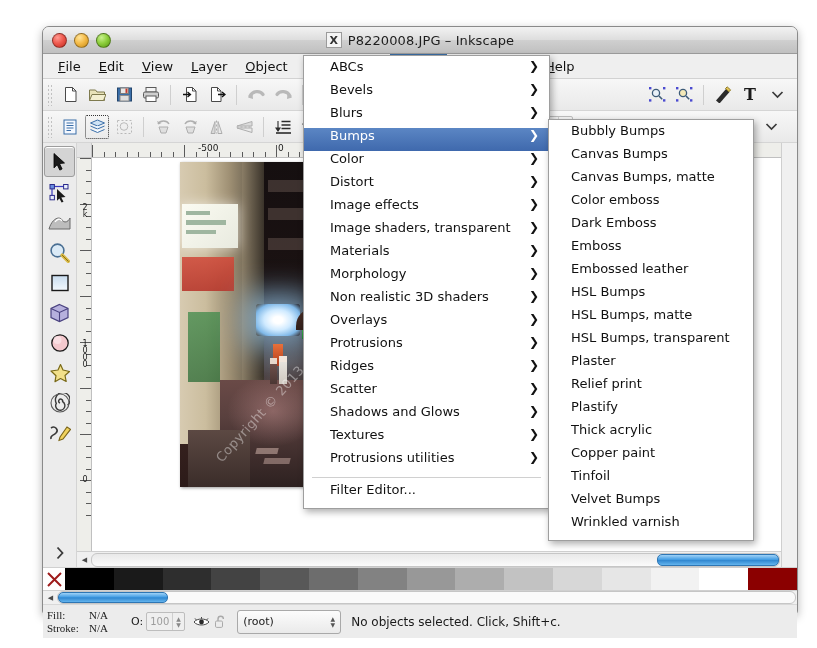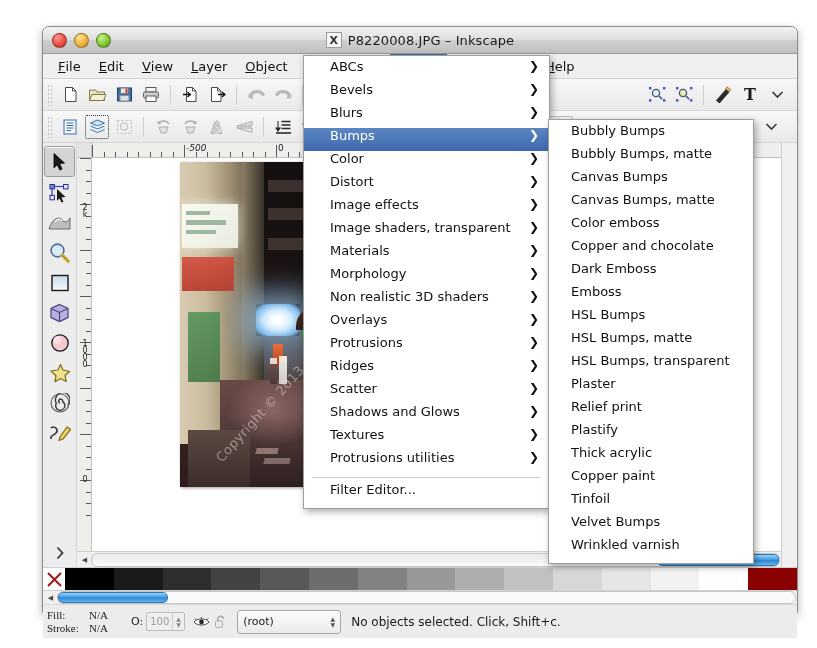--- a/index.html
+++ b/index.html
@@ -561,21 +561,21 @@
               <div class="tick" style="left: 310.5px; height: 5px;"></div>
               <div class="tick" style="left: 322px; height: 5px;"></div>
               <div class="tick" style="left: 333.5px; height: 5px;"></div>
               <div class="tick" style="left: 345px; height: 5px;"></div>
               <div class="tick" style="left: 356.5px; height: 5px;"></div>
               <div class="tick" style="left: 368px; height: 12px;"></div>
               <div class="tick" style="left: 379.5px; height: 5px;"></div>
               <div class="tick" style="left: 391px; height: 5px;"></div>
               <div class="tick" style="left: 402.5px; height: 5px;"></div>
               <div class="tick" style="left: 414px; height: 5px;"></div>
-              <div class="lbl" style="left: 92px; font-style: italic;">-500</div>
+              <div class="lbl" style="left: 104px;">-500</div>
               <div class="lbl" style="left: 184px;">0</div>
               <div class="lbl" style="left: 276px;">500</div>
               <div class="lbl" style="left: 368px;">1000</div>
             </div>
         </div>
         <div class="canvas-row">
           <div class="vruler" id="vruler">
               <div class="tick" style="top: 0px; width: 11px;"></div>
               <div class="tick" style="top: 11.5px; width: 5px;"></div>
               <div class="tick" style="top: 23px; width: 5px;"></div>
@@ -816,41 +816,38 @@
       <div class="mi">
         <span>Filter Editor...</span>
       </div>
     </div>
 
   <div class="popup" id="bumps-submenu">
       <div class="mi">
         <span>Bubbly Bumps</span>
       </div>
       <div class="mi">
-        <span>Bubbly Bumps, matte</span>
-      </div>
-      <div class="mi">
         <span>Canvas Bumps</span>
       </div>
       <div class="mi">
         <span>Canvas Bumps, matte</span>
       </div>
       <div class="mi">
         <span>Color emboss</span>
       </div>
       <div class="mi">
-        <span>Copper and chocolate</span>
-      </div>
-      <div class="mi">
         <span>Dark Emboss</span>
       </div>
       <div class="mi">
         <span>Emboss</span>
       </div>
       <div class="mi">
+        <span>Embossed leather</span>
+      </div>
+      <div class="mi">
         <span>HSL Bumps</span>
       </div>
       <div class="mi">
         <span>HSL Bumps, matte</span>
       </div>
       <div class="mi">
         <span>HSL Bumps, transparent</span>
       </div>
       <div class="mi">
         <span>Plaster</span>

